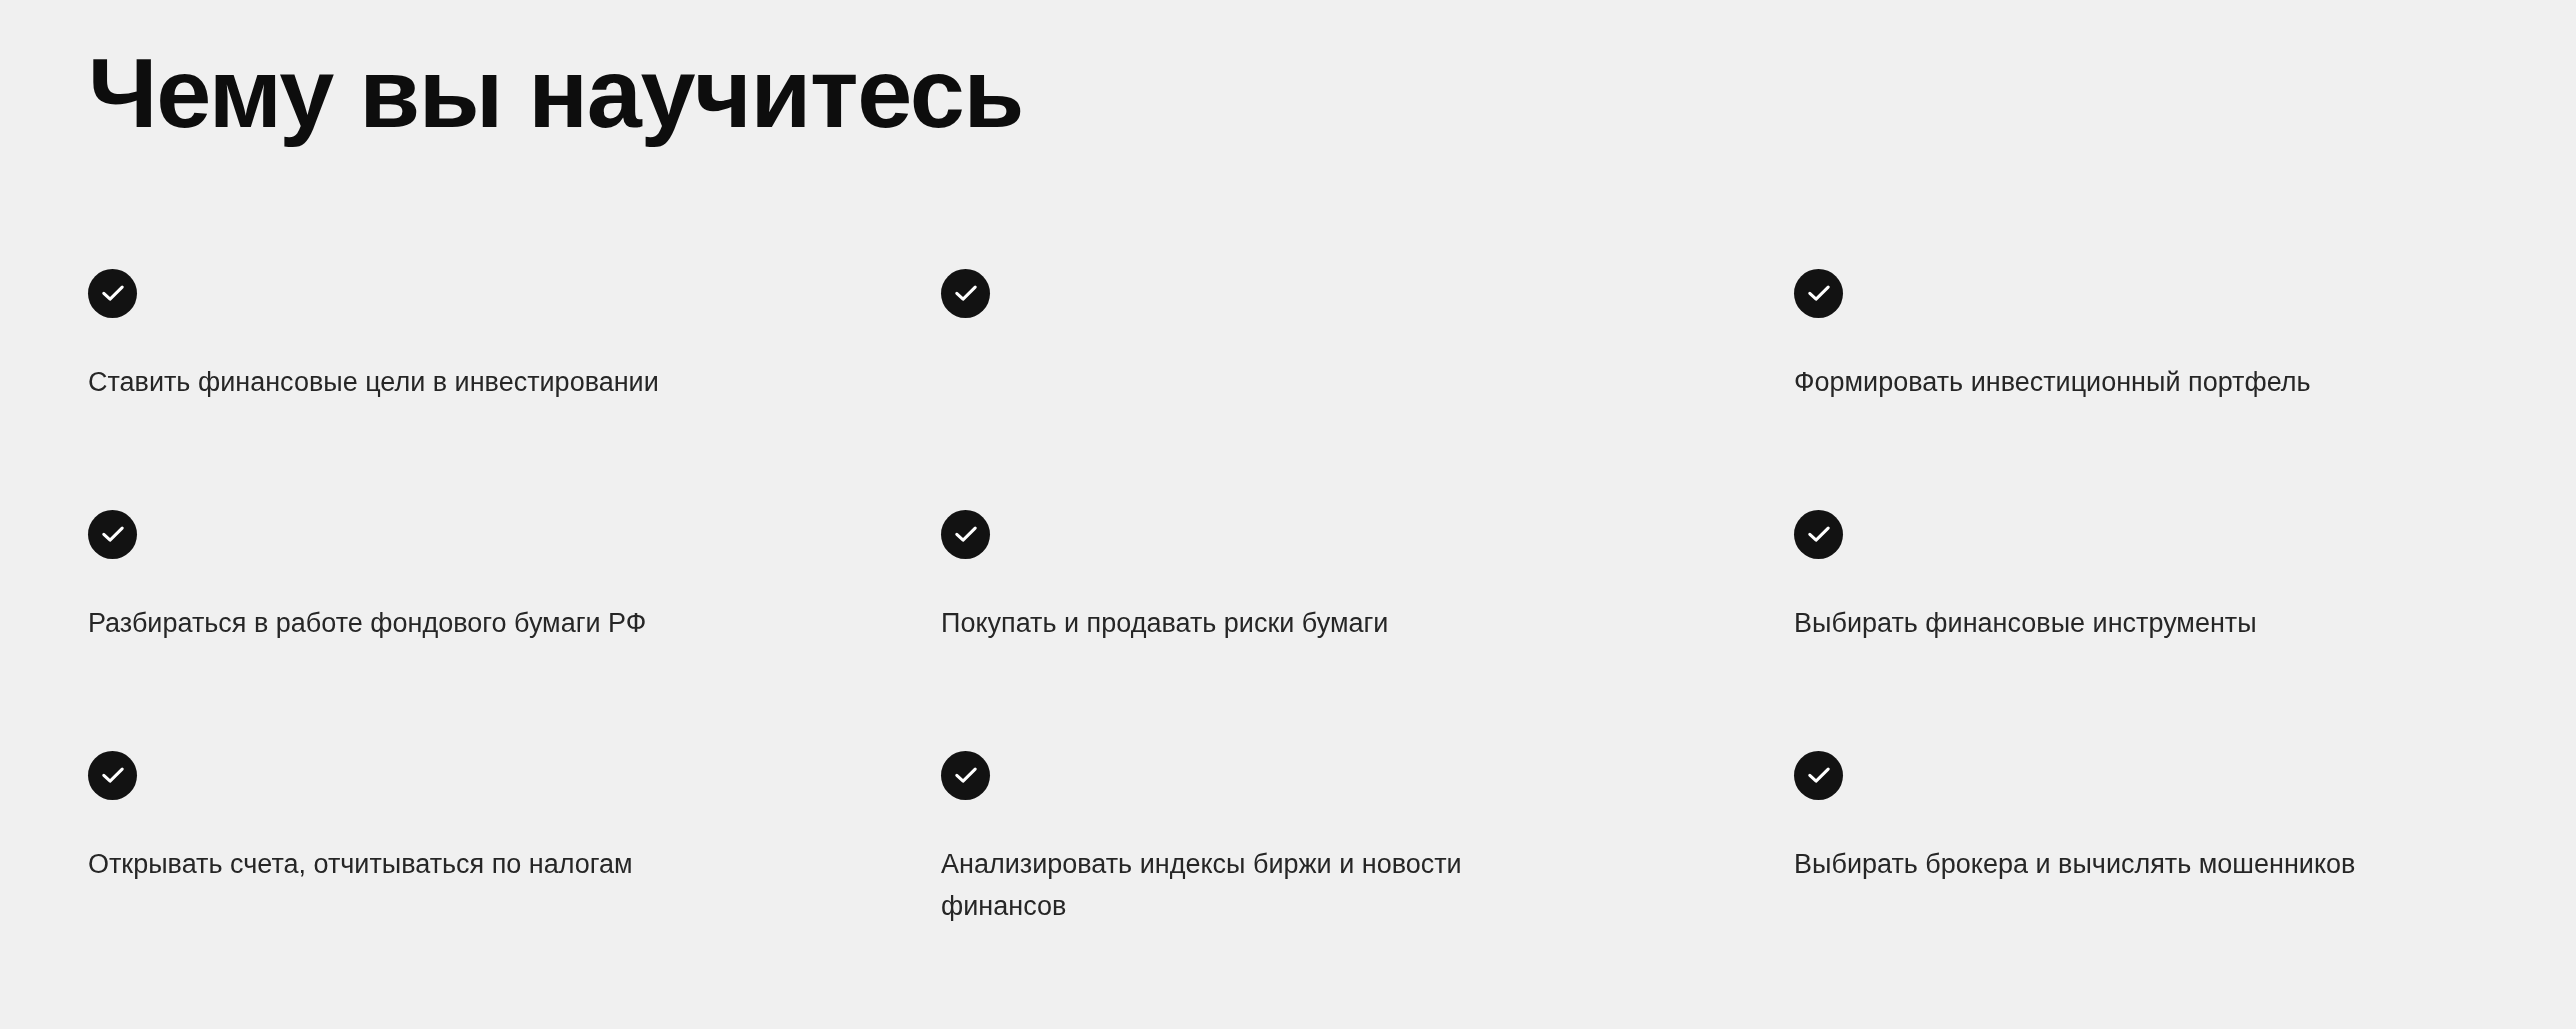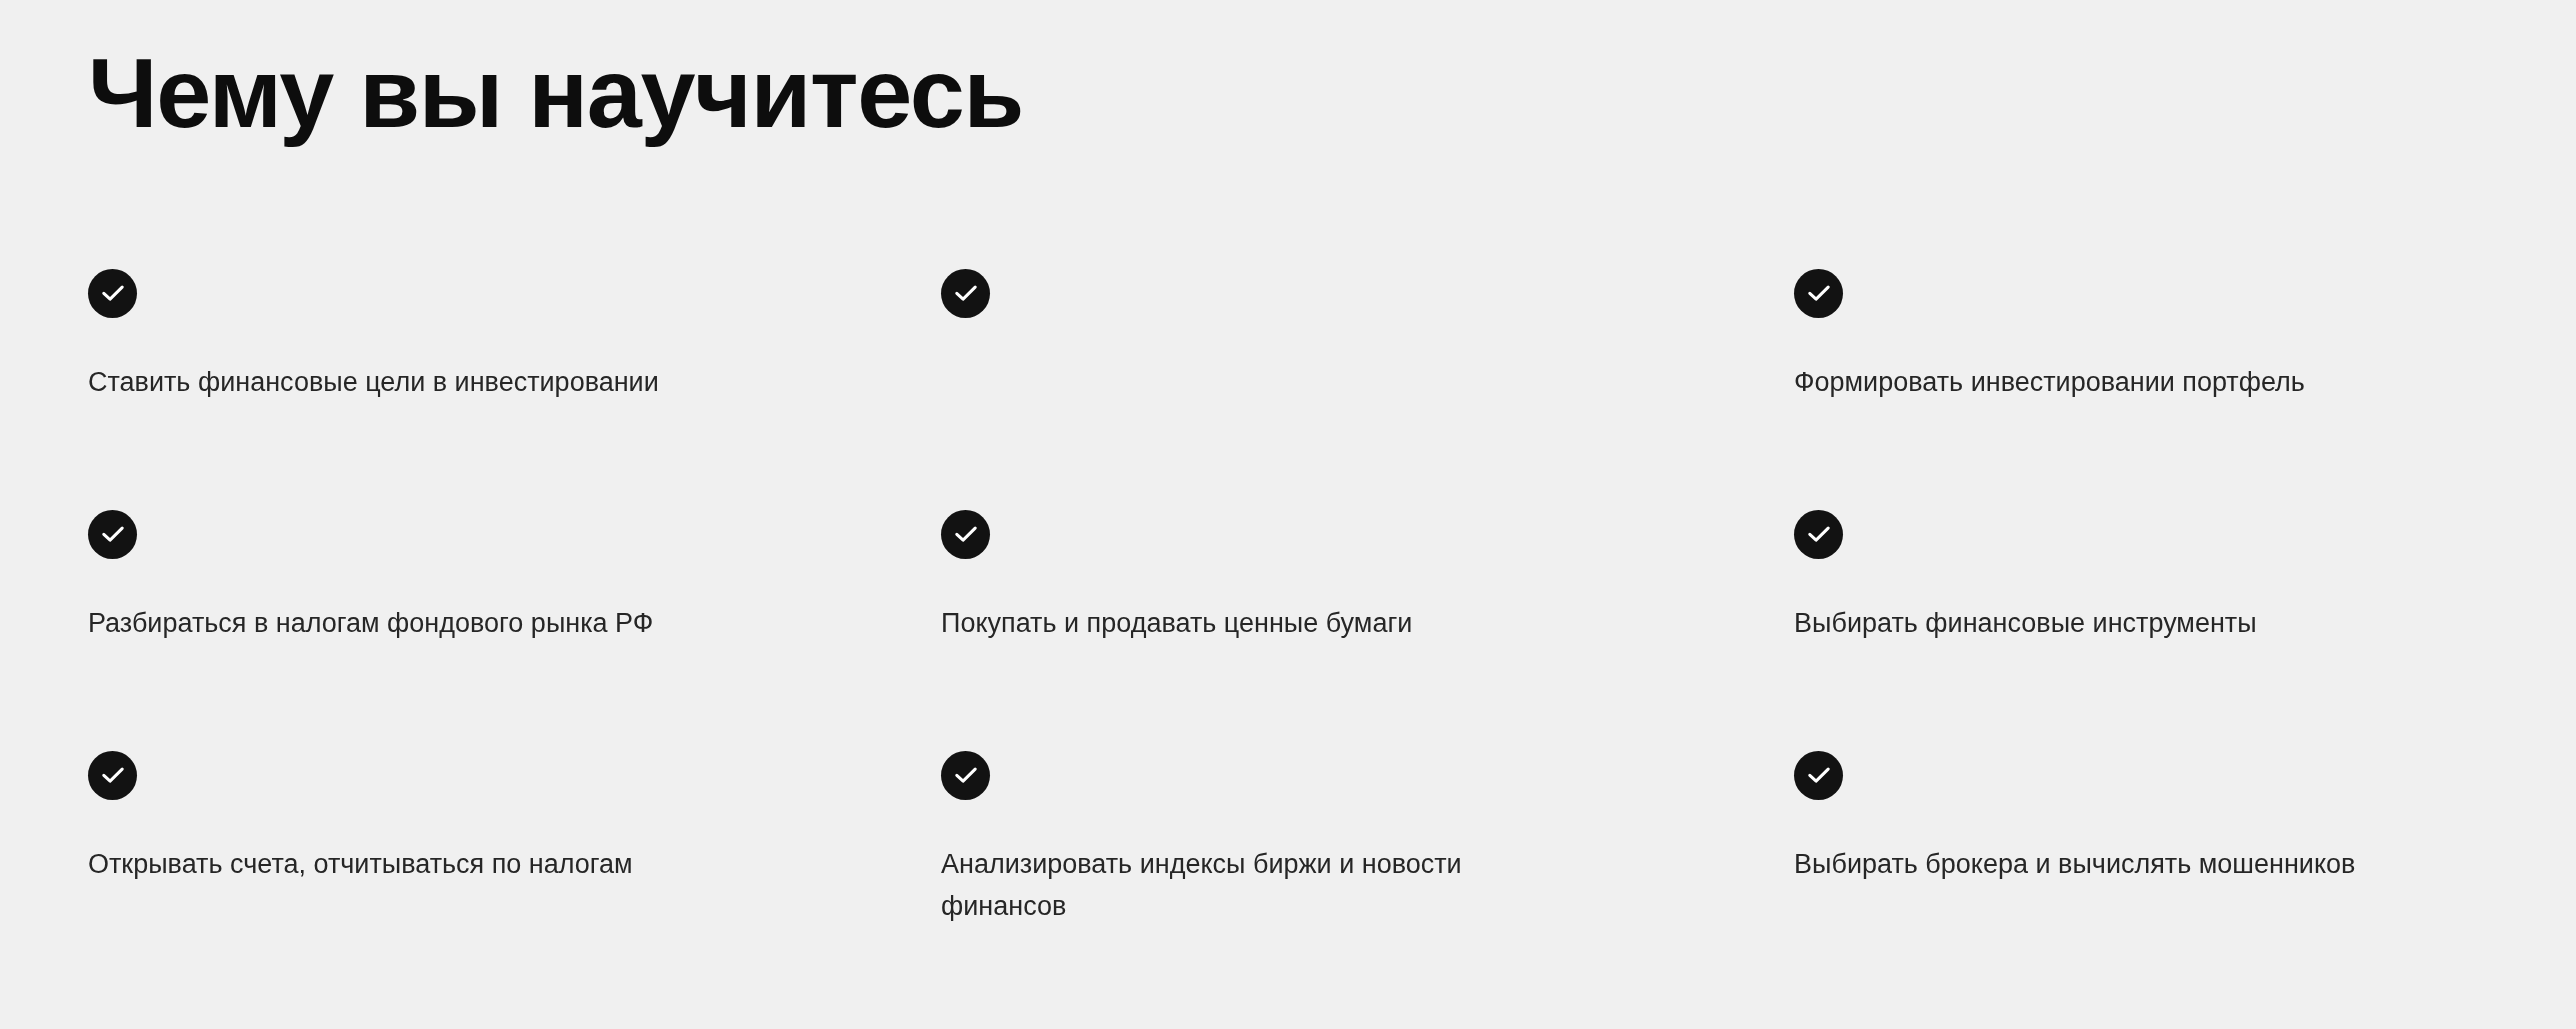--- a/index.html
+++ b/index.html
@@ -75,39 +75,39 @@
       </svg>
     </span>
   </div>
 
   <div class="learn-item">
     <span class="check-circle">
       <svg width="22" height="16.7" viewBox="0 0 26 20" aria-hidden="true">
         <polyline points="2,10 9.5,17 24,2.5" fill="none" stroke="#ffffff" stroke-width="3.6" stroke-linecap="round" stroke-linejoin="round"></polyline>
       </svg>
     </span>
-    <div class="learn-label">Формировать инвестировании портфель</div>
+    <div class="learn-label">Формировать инвестиционный портфель</div>
   </div>
 
   <div class="learn-item">
     <span class="check-circle">
       <svg width="22" height="16.7" viewBox="0 0 26 20" aria-hidden="true">
         <polyline points="2,10 9.5,17 24,2.5" fill="none" stroke="#ffffff" stroke-width="3.6" stroke-linecap="round" stroke-linejoin="round"></polyline>
       </svg>
     </span>
-    <div class="learn-label">Разбираться в налогам фондового рынка РФ</div>
+    <div class="learn-label">Разбираться в работе фондового бумаги РФ</div>
   </div>
 
   <div class="learn-item">
     <span class="check-circle">
       <svg width="22" height="16.7" viewBox="0 0 26 20" aria-hidden="true">
         <polyline points="2,10 9.5,17 24,2.5" fill="none" stroke="#ffffff" stroke-width="3.6" stroke-linecap="round" stroke-linejoin="round"></polyline>
       </svg>
     </span>
-    <div class="learn-label">Покупать и продавать ценные бумаги</div>
+    <div class="learn-label">Покупать и продавать риски бумаги</div>
   </div>
 
   <div class="learn-item">
     <span class="check-circle">
       <svg width="22" height="16.7" viewBox="0 0 26 20" aria-hidden="true">
         <polyline points="2,10 9.5,17 24,2.5" fill="none" stroke="#ffffff" stroke-width="3.6" stroke-linecap="round" stroke-linejoin="round"></polyline>
       </svg>
     </span>
     <div class="learn-label">Выбирать финансовые инструменты</div>
   </div>

